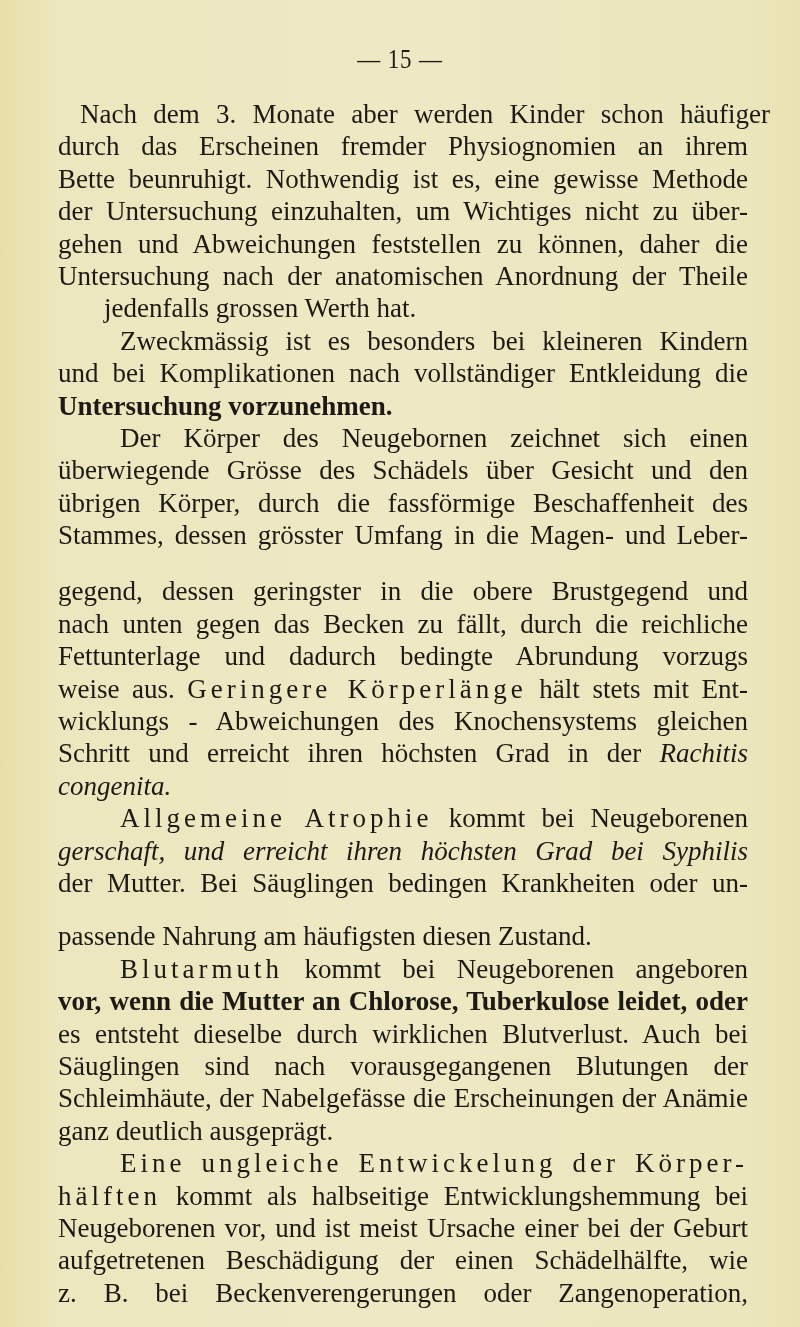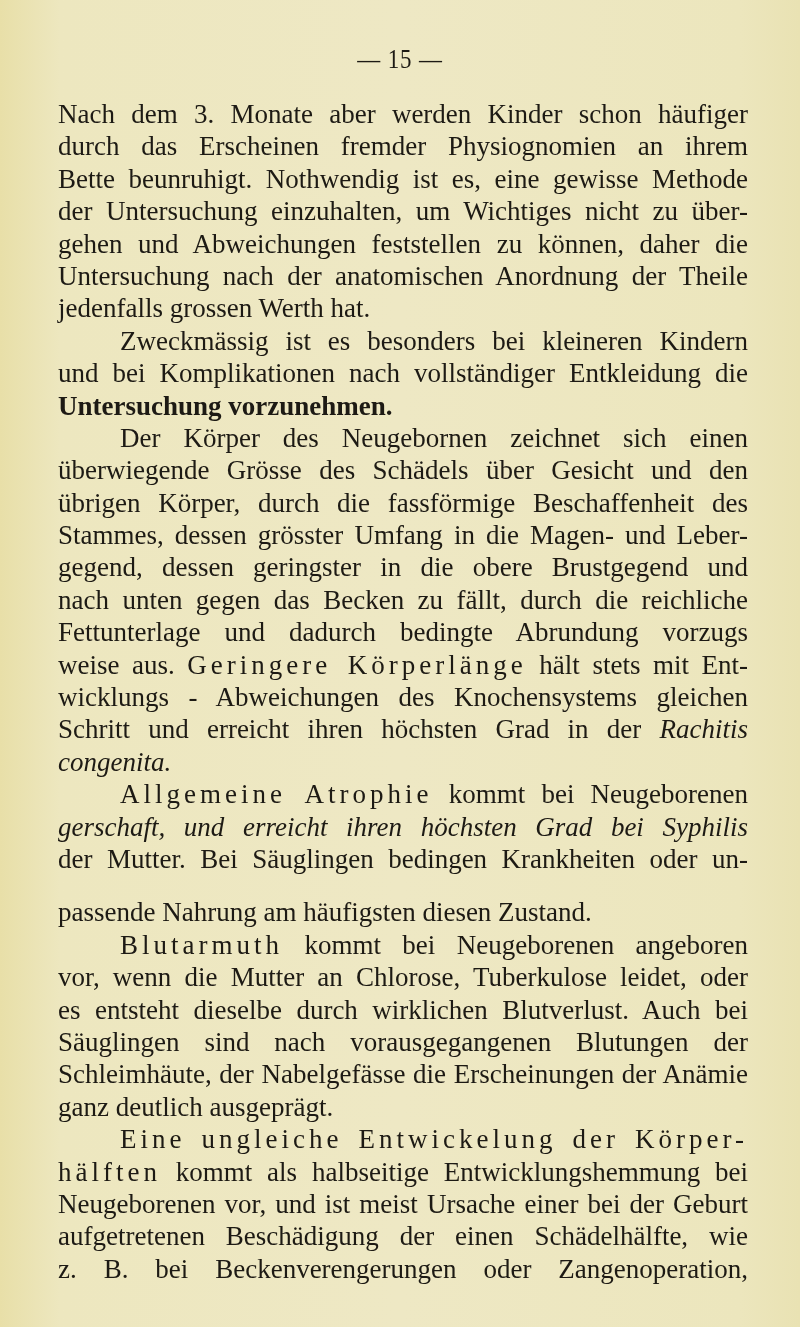--- a/index.html
+++ b/index.html
@@ -69,59 +69,59 @@
 </head>
 <body>
 
 <div class="page">
 
   <div class="page-number">— 15 —</div>
 
   <div class="text-block">
 
     <div>
-      <span class="line" style="width: 690px; box-sizing: border-box;">Nach dem 3. Monate aber werden Kinder schon häufiger</span>
+      <span class="line" style="width: 690px; box-sizing: border-box; margin-left: 22px;">Nach dem 3. Monate aber werden Kinder schon häufiger</span>
       <span class="line" style="width: 690px; box-sizing: border-box;">durch das Erscheinen fremder Physiognomien an ihrem</span>
       <span class="line" style="width: 690px; box-sizing: border-box;">Bette beunruhigt. Nothwendig ist es, eine gewisse Methode</span>
       <span class="line" style="width: 690px; box-sizing: border-box;">der Untersuchung einzuhalten, um Wichtiges nicht zu über-</span>
       <span class="line" style="width: 690px; box-sizing: border-box;">gehen und Abweichungen feststellen zu können, daher die</span>
       <span class="line" style="width: 690px; box-sizing: border-box;">Untersuchung nach der anatomischen Anordnung der Theile</span>
-      <span class="line last" style="width: 690px; box-sizing: border-box;">jedenfalls grossen Werth hat.</span>
+      <span class="line last" style="width: 690px; box-sizing: border-box; margin-left: 46px;">jedenfalls grossen Werth hat.</span>
     </div>
 
     <div>
       <span class="line indent" style="width: 690px; box-sizing: border-box;">Zweckmässig ist es besonders bei kleineren Kindern</span>
       <span class="line" style="width: 690px; box-sizing: border-box;">und bei Komplikationen nach vollständiger Entkleidung die</span>
       <span class="line last" style="width: 690px; box-sizing: border-box; font-weight: bold;">Untersuchung vorzunehmen.</span>
     </div>
 
     <div>
       <span class="line indent" style="width: 690px; box-sizing: border-box;">Der Körper des Neugebornen zeichnet sich einen</span>
       <span class="line" style="width: 690px; box-sizing: border-box;">überwiegende Grösse des Schädels über Gesicht und den</span>
       <span class="line" style="width: 690px; box-sizing: border-box;">übrigen Körper, durch die fassförmige Beschaffenheit des</span>
       <span class="line" style="width: 690px; box-sizing: border-box;">Stammes, dessen grösster Umfang in die Magen- und Leber-</span>
-      <span class="line" style="width: 690px; box-sizing: border-box;">gegend, dessen geringster in die obere Brustgegend und</span>
+      <span class="line" style="width: 690px; box-sizing: border-box; margin-top: 24px;">gegend, dessen geringster in die obere Brustgegend und</span>
       <span class="line" style="width: 690px; box-sizing: border-box;">nach unten gegen das Becken zu fällt, durch die reichliche</span>
       <span class="line" style="width: 690px; box-sizing: border-box;">Fettunterlage und dadurch bedingte Abrundung vorzugs</span>
       <span class="line" style="width: 690px; box-sizing: border-box;"><span class="inner"><span>weise aus. </span><span class="spaced">Geringere Körperlänge</span><span> hält stets mit Ent-</span></span></span>
       <span class="line" style="width: 690px; box-sizing: border-box;">wicklungs - Abweichungen des Knochensystems gleichen</span>
       <span class="line" style="width: 690px; box-sizing: border-box;"><span class="inner"><span>Schritt und erreicht ihren höchsten Grad in der </span><span class="italic">Rachitis</span></span></span>
       <span class="line last italic" style="width: 690px; box-sizing: border-box;">congenita.</span>
     </div>
 
     <div>
       <span class="line indent" style="width: 690px; box-sizing: border-box;"><span class="inner"><span class="spaced">Allgemeine Atrophie</span><span> kommt bei Neugeborenen</span></span></span>
       <span class="line" style="width: 690px; box-sizing: border-box; font-style: italic;">gerschaft, und erreicht ihren höchsten Grad bei Syphilis</span>
       <span class="line" style="width: 690px; box-sizing: border-box;">der Mutter. Bei Säuglingen bedingen Krankheiten oder un-</span>
       <span class="line last" style="width: 690px; box-sizing: border-box; margin-top: 21px;">passende Nahrung am häufigsten diesen Zustand.</span>
     </div>
 
     <div>
       <span class="line indent" style="width: 690px; box-sizing: border-box;"><span class="inner"><span class="spaced">Blutarmuth</span><span> kommt bei Neugeborenen angeboren</span></span></span>
-      <span class="line" style="width: 690px; box-sizing: border-box;">vor, wenn die Mutter an Chlorose, Tuberkulose leidet, oder</span>
+      <span class="line" style="width: 690px; box-sizing: border-box; font-weight: bold;">vor, wenn die Mutter an Chlorose, Tuberkulose leidet, oder</span>
       <span class="line" style="width: 690px; box-sizing: border-box;">es entsteht dieselbe durch wirklichen Blutverlust. Auch bei</span>
       <span class="line" style="width: 690px; box-sizing: border-box;">Säuglingen sind nach vorausgegangenen Blutungen der</span>
       <span class="line" style="width: 690px; box-sizing: border-box;">Schleimhäute, der Nabelgefässe die Erscheinungen der Anämie</span>
       <span class="line last" style="width: 690px; box-sizing: border-box;">ganz deutlich ausgeprägt.</span>
     </div>
 
     <div>
       <span class="line indent" style="width: 690px; box-sizing: border-box;"><span class="inner"><span class="spaced">Eine ungleiche Entwickelung der Körper-</span></span></span>
       <span class="line" style="width: 690px; box-sizing: border-box;"><span class="inner"><span class="spaced">hälften</span><span> kommt als halbseitige Entwicklungshemmung bei</span></span></span>
       <span class="line" style="width: 690px; box-sizing: border-box;">Neugeborenen vor, und ist meist Ursache einer bei der Geburt</span>

